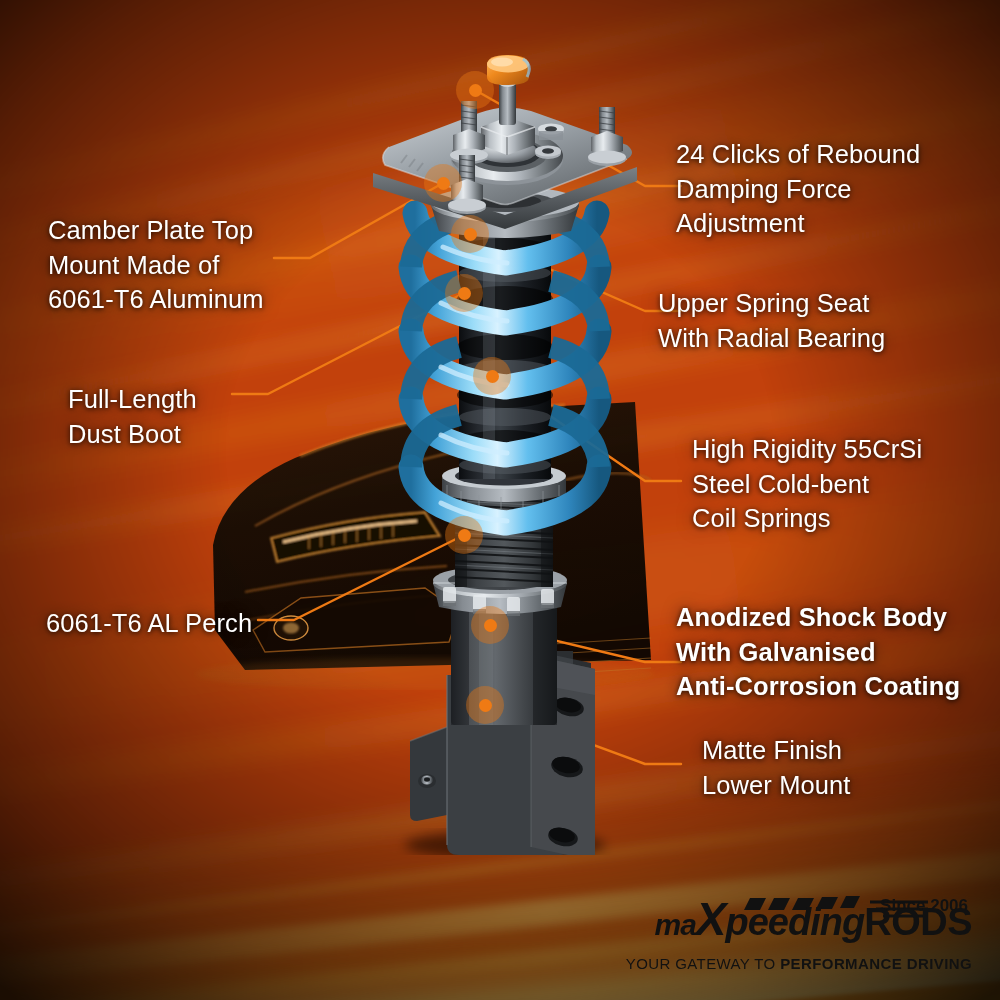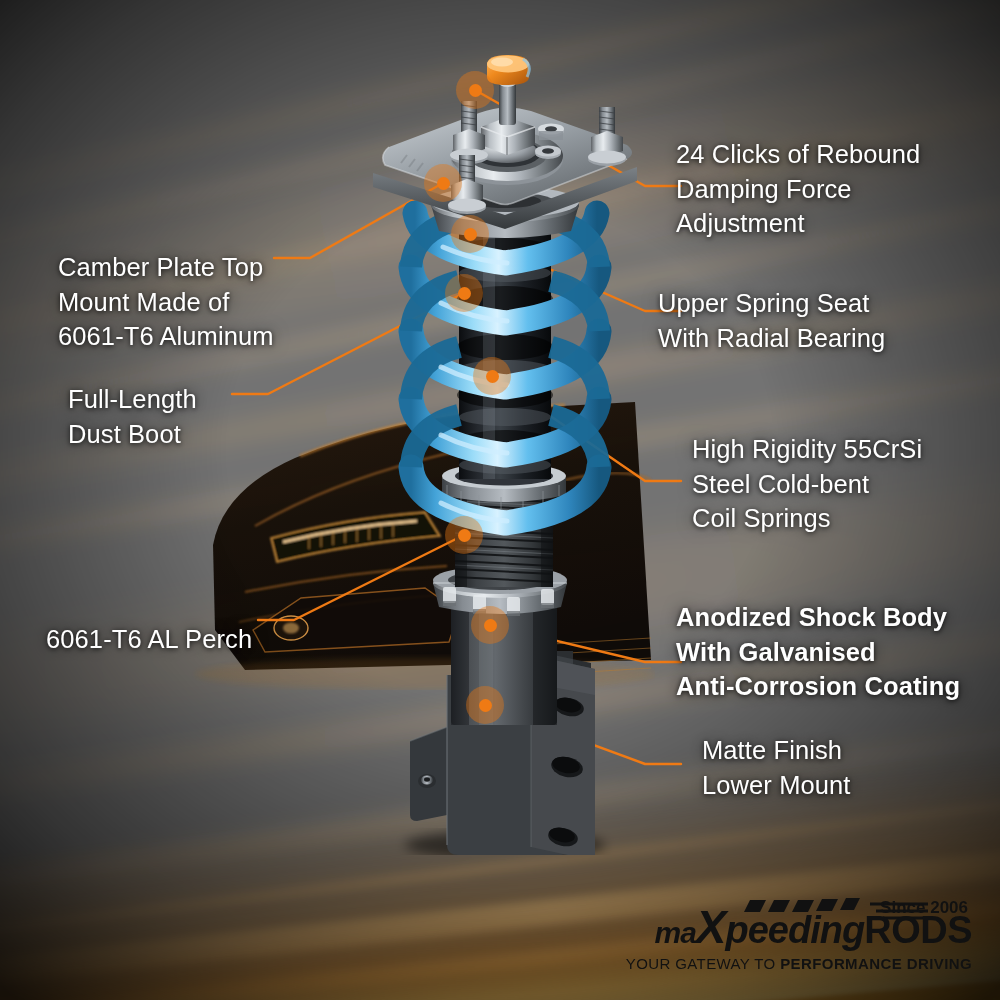--- a/index.html
+++ b/index.html
@@ -1,19 +1,19 @@
 <!DOCTYPE html>
 <html><head>
 <meta charset="utf-8">
 <style>
   html,body{margin:0;padding:0;background:#000;}
   body{width:1000px;height:1000px;overflow:hidden;
        font-family:"Liberation Sans","DejaVu Sans",sans-serif;}
   #stage{position:relative;width:1000px;height:1000px;overflow:hidden;
-         background:#737373;}
+         background:#c2410c;}
 
   
   .bg{position:absolute;inset:0;}
   .bg-base{background:
      radial-gradient(ellipse 70% 50% at 20% 42%, #7a4312 0%, #insert 0%, rgba(122,67,18,0) 62%),
      radial-gradient(ellipse 60% 45% at 12% 55%, rgba(176,98,24,.55) 0%, rgba(120,62,12,0) 65%),
      radial-gradient(ellipse 80% 60% at 88% 30%, rgba(92,52,14,.55) 0%, rgba(40,22,6,0) 70%),
      radial-gradient(ellipse 90% 40% at 50% 95%, rgba(235,150,30,.75) 0%, rgba(120,60,10,0) 68%),
      linear-gradient(160deg,#120b05 0%,#0d0804 30%,#170d05 60%,#0b0603 100%);}
   .streaks{mix-blend-mode:screen;opacity:.85;}
@@ -46,21 +46,21 @@
   .logo{position:absolute;right:28px;bottom:28px;width:360px;height:78px;
         display:flex;flex-direction:column;justify-content:flex-end;}
   .logo-row{display:flex;align-items:flex-end;justify-content:flex-end;}
   .logo-main{font-size:38px;font-weight:bold;color:#111;letter-spacing:-1px;
              font-style:italic;line-height:1;}
   .logo-main .lo-ma{font-size:30px;}
   .logo-main .lo-x{font-size:46px;}
   .logo-main .lo-rods{font-style:normal;letter-spacing:-.5px;}
   .since{position:absolute;right:4px;top:2px;font-size:17px;font-weight:bold;color:#111;}
   .tagline{text-align:right;font-size:15px;font-weight:bold;color:#111;
-           letter-spacing:.4px;margin-top:5px;}
+           letter-spacing:.4px;margin-top:13px;}
   .tagline .tg-light{font-weight:normal;}
   svg{display:block;}
 </style>
 </head>
 <body>
 
 <div id="stage">
 
   <div class="bg bg-base"></div>
 
@@ -507,31 +507,31 @@
       <div class="dot" style="left: 492px; top: 376px;"></div>
       <div class="dot" style="left: 464px; top: 535px;"></div>
       <div class="dot" style="left: 490px; top: 625px;"></div>
       <div class="dot" style="left: 485px; top: 705px;"></div>
     </div>
 
   <div id="labels">
       <div class="label right" style="left: 676px; top: 137px;">24 Clicks of Rebound
 Damping Force
 Adjustment</div>
-      <div class="label left" style="left: 58px; top: 213px; margin-top: 37px;">Camber Plate Top
+      <div class="label left" style="left: 48px; top: 213px;">Camber Plate Top
 Mount Made of
 6061-T6 Aluminum</div>
       <div class="label right" style="left: 658px; top: 286px;">Upper Spring Seat
 With Radial Bearing</div>
       <div class="label left" style="left: 68px; top: 382px;">Full-Length
 Dust Boot</div>
       <div class="label right" style="left: 692px; top: 432px;">High Rigidity 55CrSi
 Steel Cold-bent
 Coil Springs</div>
-      <div class="label left" style="left: 46px; top: 606px; margin-top: 16px;">6061-T6 AL Perch</div>
+      <div class="label left" style="left: 46px; top: 606px;">6061-T6 AL Perch</div>
       <div class="label right" style="left: 676px; top: 600px; font-weight: bold;">Anodized Shock Body
 With Galvanised
 Anti-Corrosion Coating</div>
       <div class="label right" style="left: 676px; top: 733px; margin-left: 26px;">Matte Finish
 Lower Mount</div>
     </div>
 
   <div class="logo">
     <div class="logo-row" style="position:relative;height:54px;">
       <svg width="330" height="54" viewBox="0 0 330 54" style="position:absolute;right:0;top:0;">

